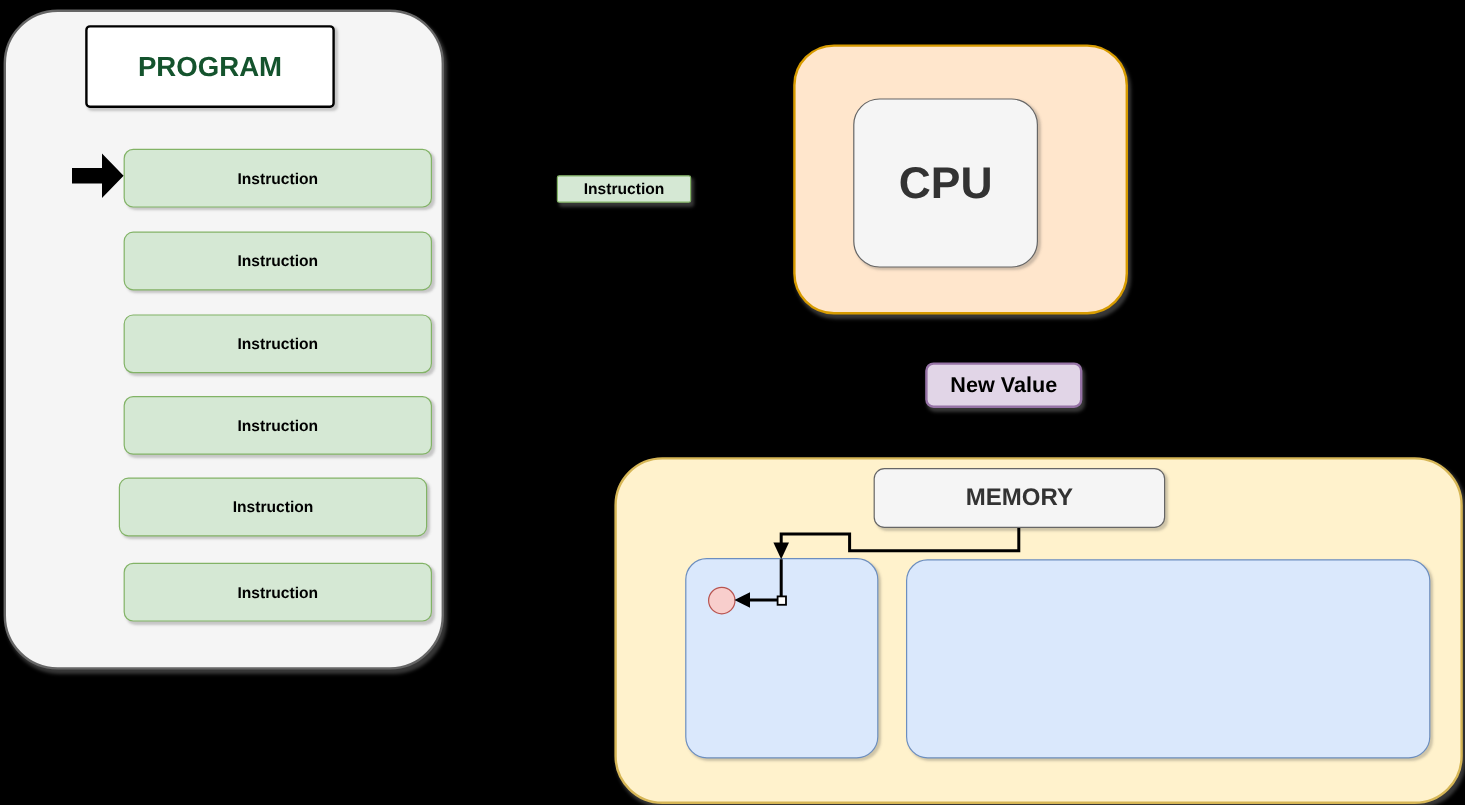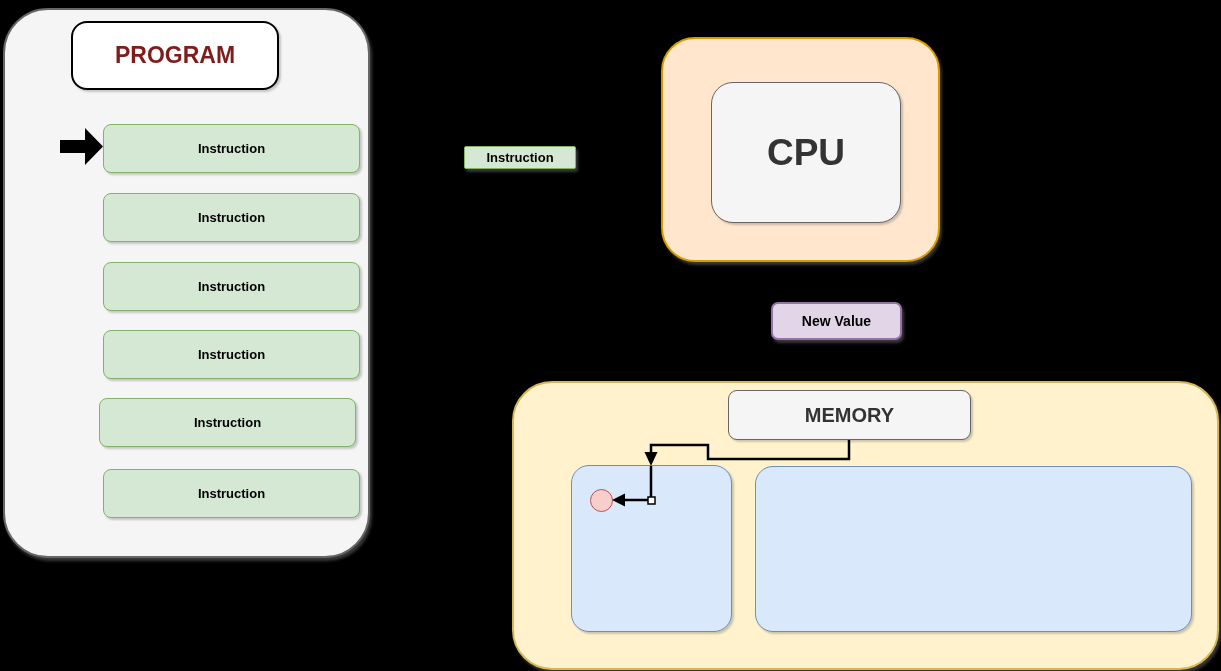--- a/index.html
+++ b/index.html
@@ -29,22 +29,22 @@
   .program-panel {
     left: 3px; top: 8px; width: 367px; height: 550px;
     background: #f5f5f5;
     border: 2px solid #666666;
     border-radius: 45px;
   }
   .program-title {
     left: 71px; top: 21px; width: 208px; height: 69px;
     background: #ffffff;
     border: 2px solid #000000;
-    border-radius: 16px;
-    font-size: 23px; font-weight: bold; color: #7f1d1d; text-align: center;
+    border-radius: 4px;
+    font-size: 23px; font-weight: bold; color: #14532d; text-align: center;
   }
   .instr {
     left: 103px; width: 257px; height: 49px;
     background: #d5e8d4;
     border: 1.5px solid #82b366;
     border-radius: 8px;
     font-size: 13px; font-weight: bold; color: #000000;
   }
   .instr-1 { top: 124px; }
   .instr-2 { top: 193px; }
@@ -59,32 +59,32 @@
     background: #d5e8d4;
     border: 1.5px solid #82b366;
     border-radius: 2px;
     font-size: 13px; font-weight: bold; color: #000000;
   }
   .new-value {
     left: 771px; top: 302px; width: 131px; height: 38px;
     background: #e1d5e7;
     border: 2px solid #9673a6;
     border-radius: 7px;
-    font-size: 14px; font-weight: bold; color: #000000;
+    font-size: 18px; font-weight: bold; color: #000000;
   }
 
   
   .cpu-outer {
     left: 661px; top: 37px; width: 279px; height: 225px;
     background: #ffe6cc;
     border: 2px solid #d79b00;
     border-radius: 34px;
   }
   .cpu-inner {
-    left: 711px; top: 82px; width: 190px; height: 141px;
+    left: 711px; top: 82px; width: 154px; height: 141px;
     background: #f5f5f5;
     border: 1.5px solid #666666;
     border-radius: 22px;
     font-size: 37px; font-weight: bold; color: #333333;
   }
 
   
   .memory-panel {
     left: 512px; top: 381px; width: 707px; height: 289px;
     background: #fff2cc;

